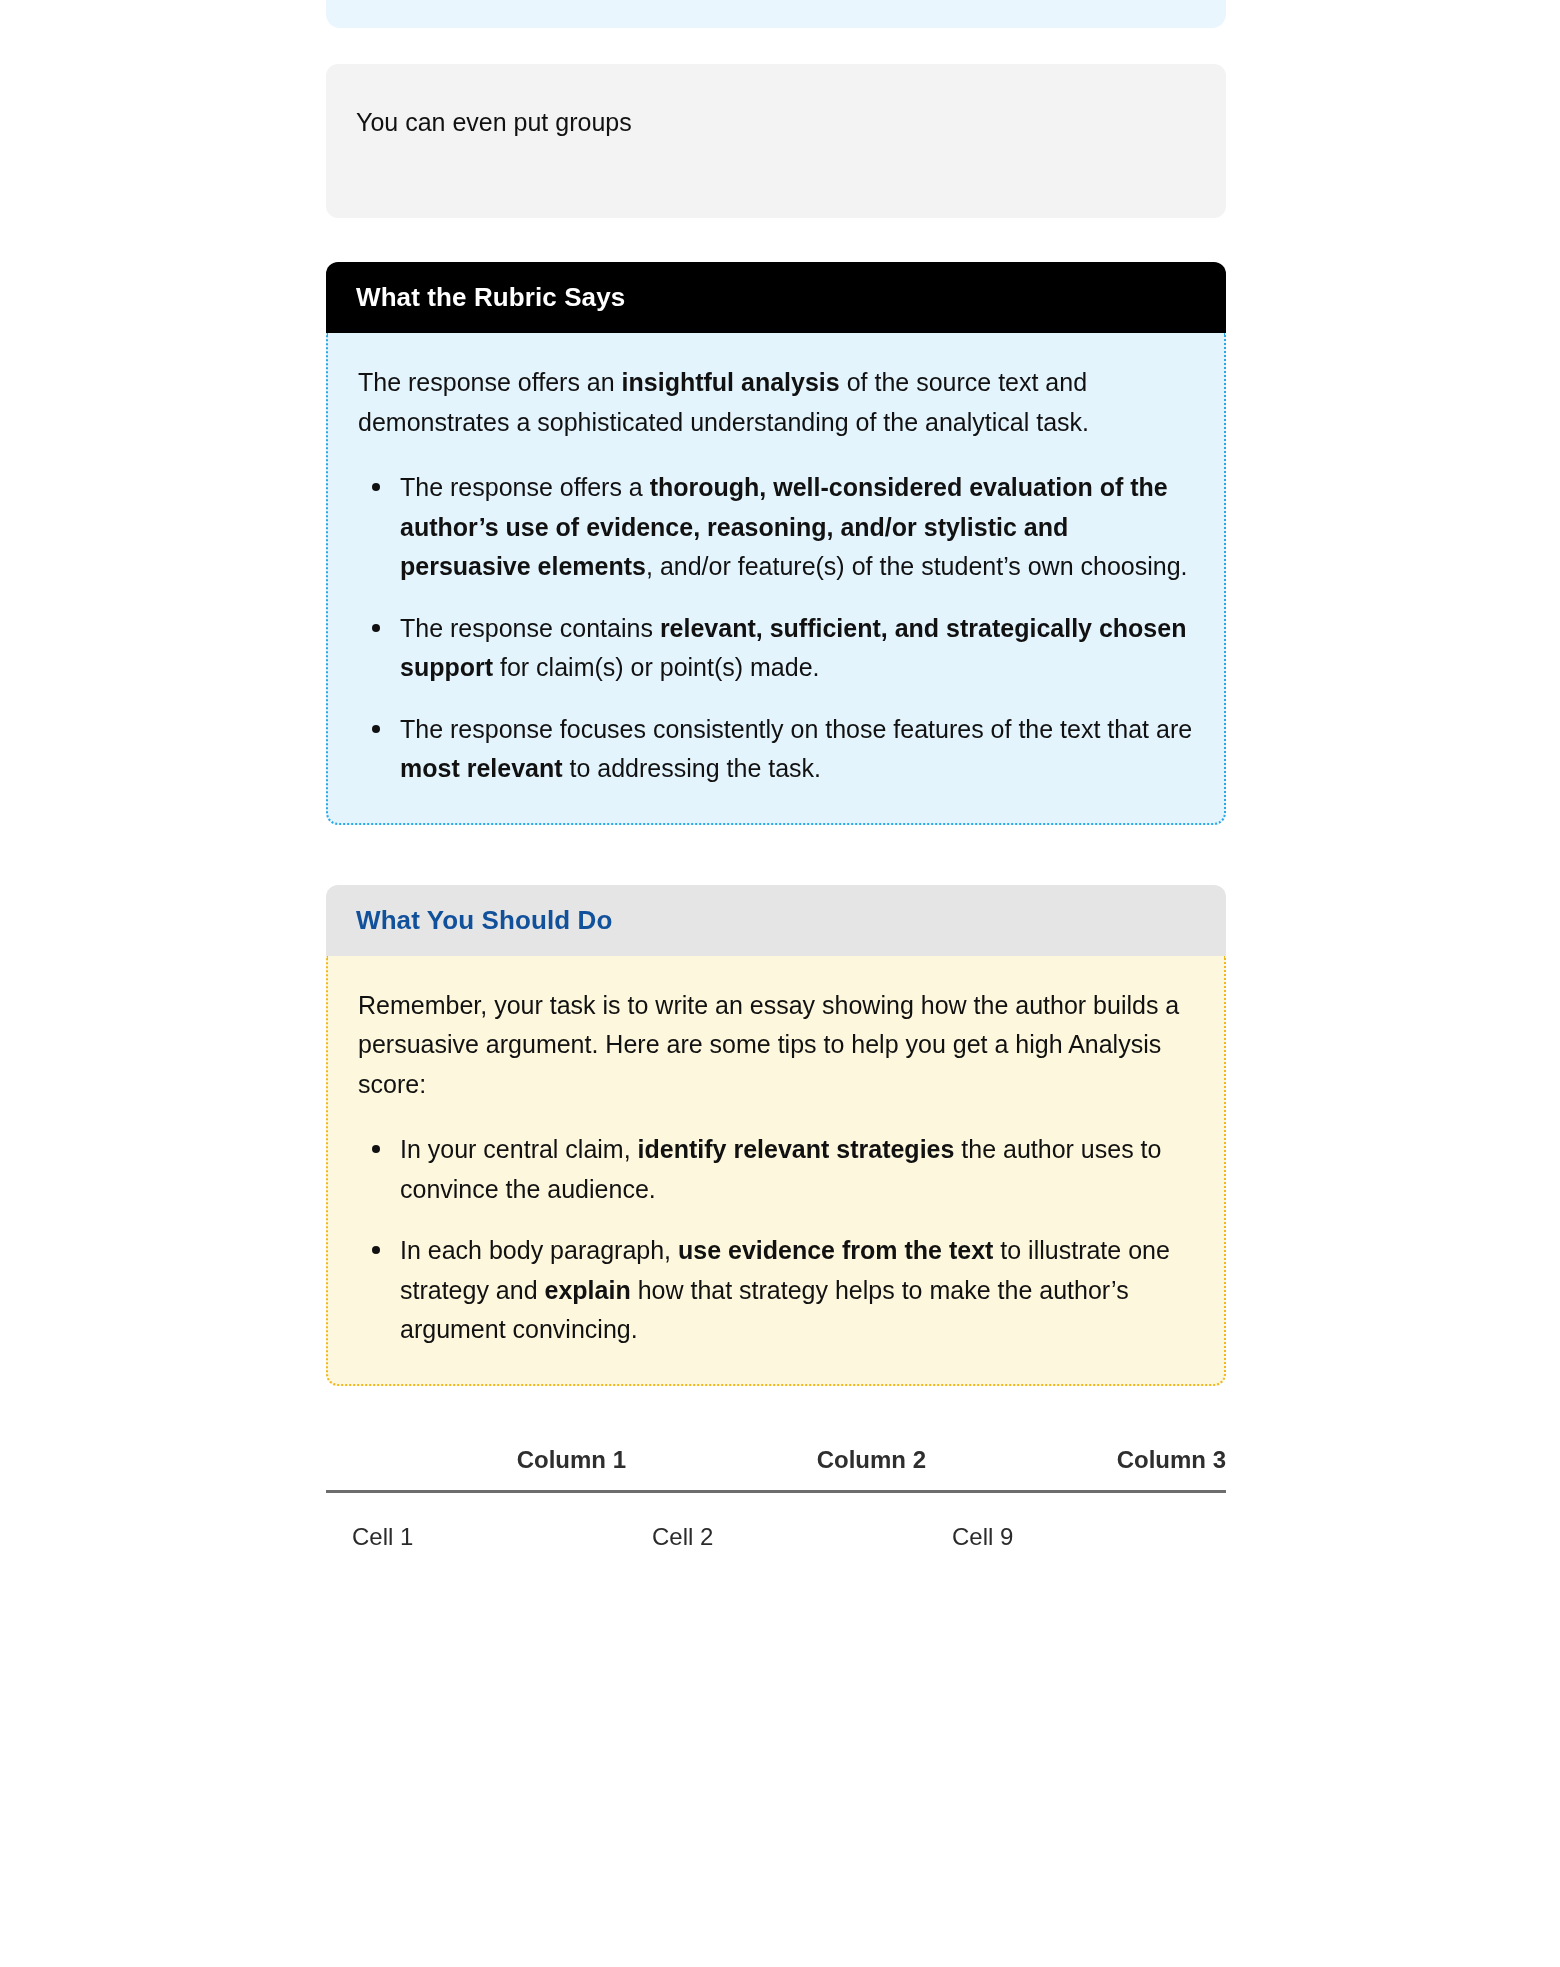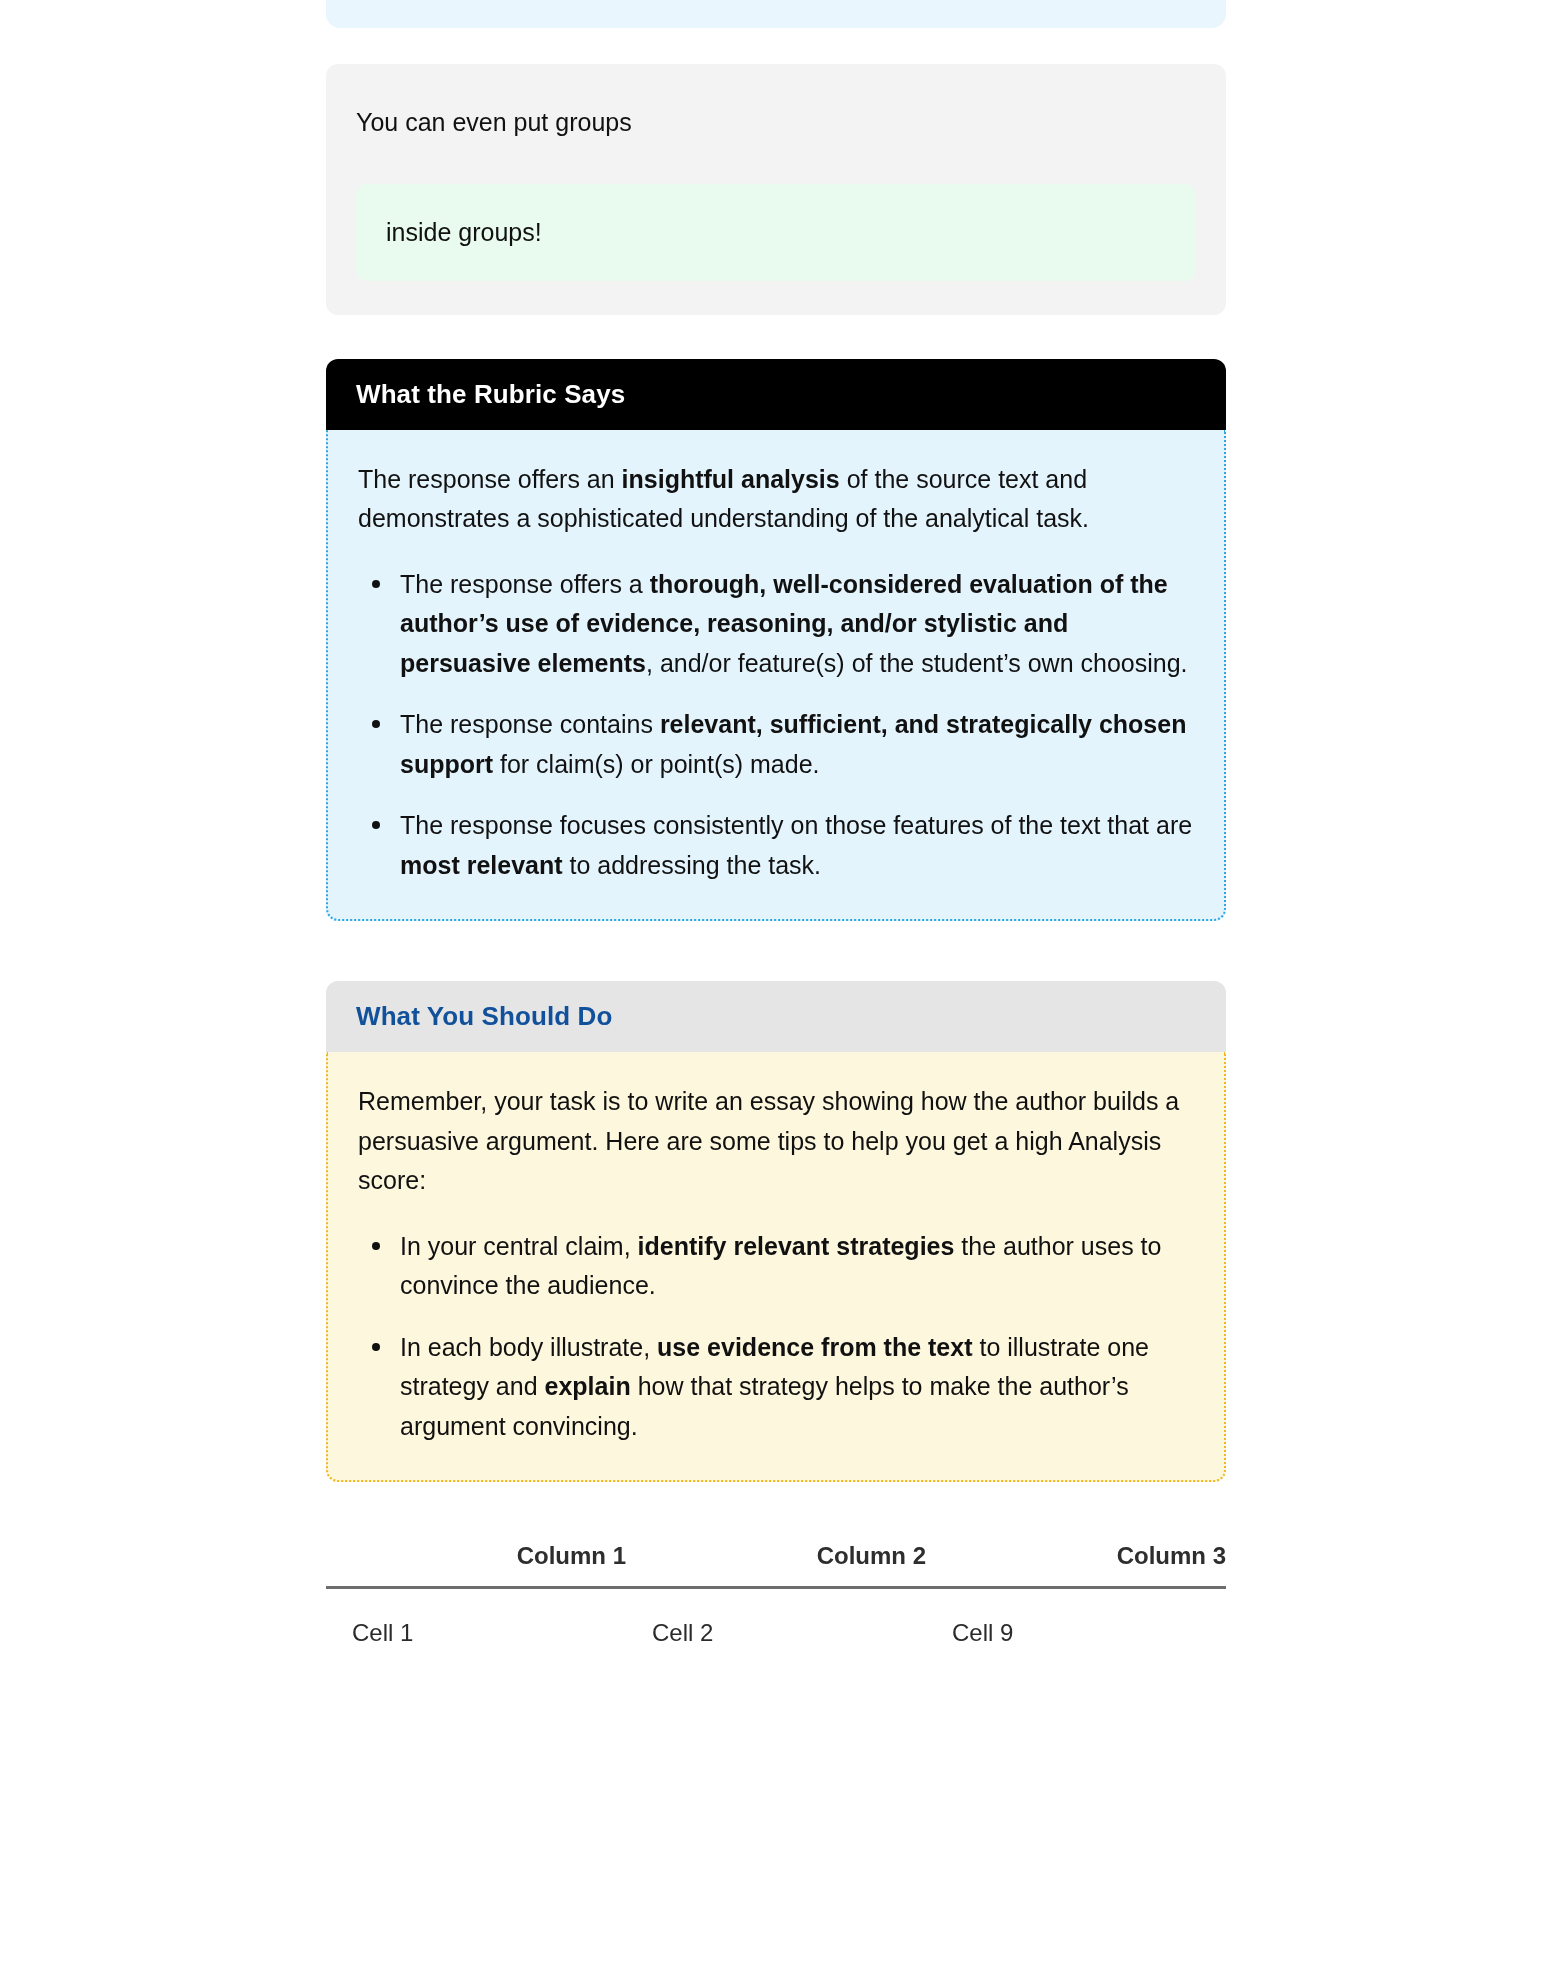--- a/index.html
+++ b/index.html
@@ -163,44 +163,41 @@
 </head>
 <body>
 
 <div class="page">
   <div class="content">
 
     <div class="topstrip"></div>
 
     <div class="group-outer">
       <p class="group-text">You can even put groups</p>
-      <div class="group-inner">
-        <p class="group-text">inside groups!</p>
-      </div>
     </div>
 
     <div class="callout blue">
       <div class="callout-head">What the Rubric Says</div>
       <div class="callout-body">
         <p><span>The response offers an </span><b>insightful analysis</b><span> of the source text and demonstrates a sophisticated understanding of the analytical task.</span></p>
         <ul>
           <li><span>The response offers a </span><b>thorough, well-considered evaluation of the author’s use of evidence, reasoning, and/or stylistic and persuasive elements</b><span>, and/or feature(s) of the student’s own choosing.</span></li>
           <li><span>The response contains </span><b>relevant, sufficient, and strategically chosen support</b><span> for claim(s) or point(s) made.</span></li>
           <li><span>The response focuses consistently on those features of the text that are </span><b>most relevant</b><span> to addressing the task.</span></li>
         </ul>
       </div>
     </div>
 
     <div class="callout yellow">
       <div class="callout-head">What You Should Do</div>
       <div class="callout-body">
         <p>Remember, your task is to write an essay showing how the author builds a persuasive argument. Here are some tips to help you get a high Analysis score:</p>
         <ul>
           <li><span>In your central claim, </span><b>identify relevant strategies</b><span> the author uses to convince the audience.</span></li>
-          <li><span>In each body illustrate, </span><b>use evidence from the text</b><span> to illustrate one strategy and </span><b>explain</b><span> how that strategy helps to make the author’s argument convincing.</span></li>
+          <li><span>In each body paragraph, </span><b>use evidence from the text</b><span> to illustrate one strategy and </span><b>explain</b><span> how that strategy helps to make the author’s argument convincing.</span></li>
         </ul>
       </div>
     </div>
 
     <div class="tablewrap">
       <table class="simple">
         <thead>
           <tr>
             <th>Column 1</th>
             <th>Column 2</th>

